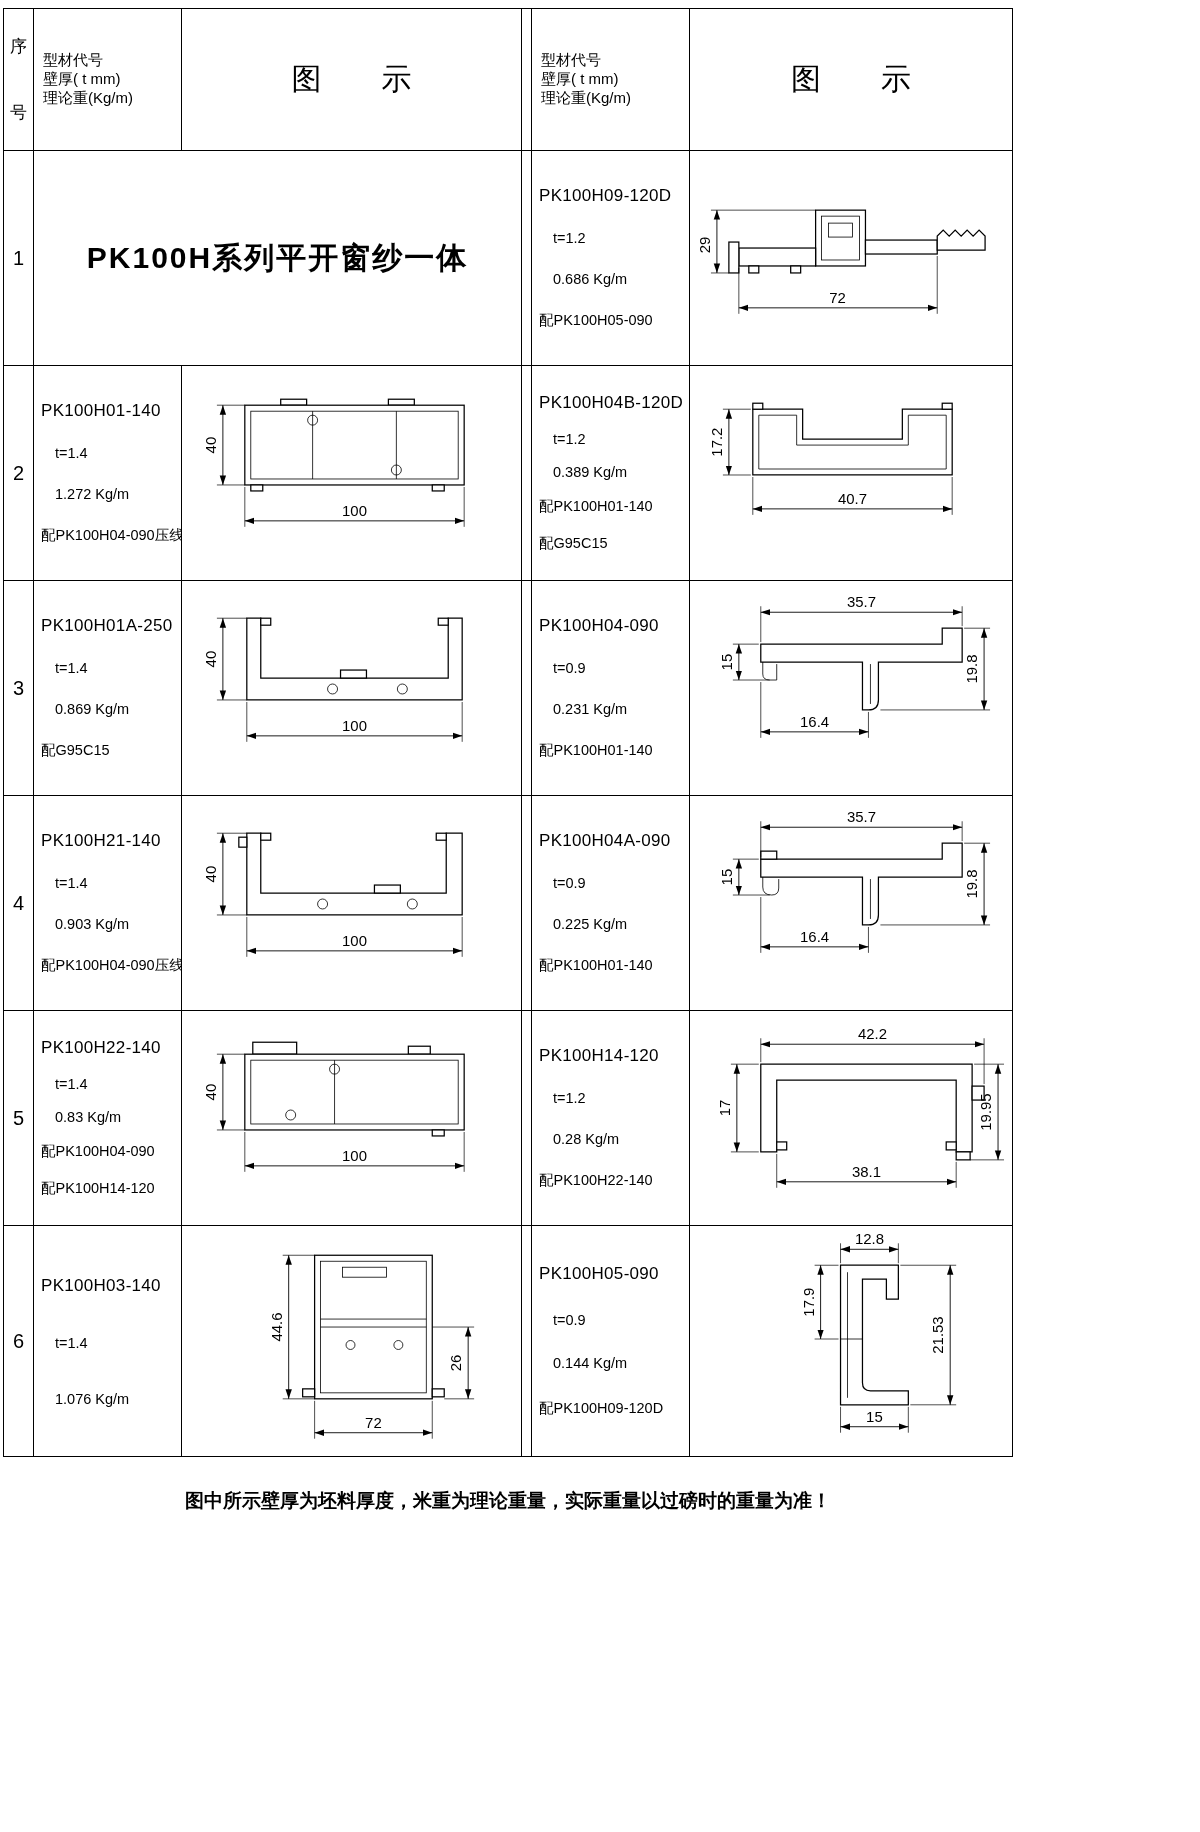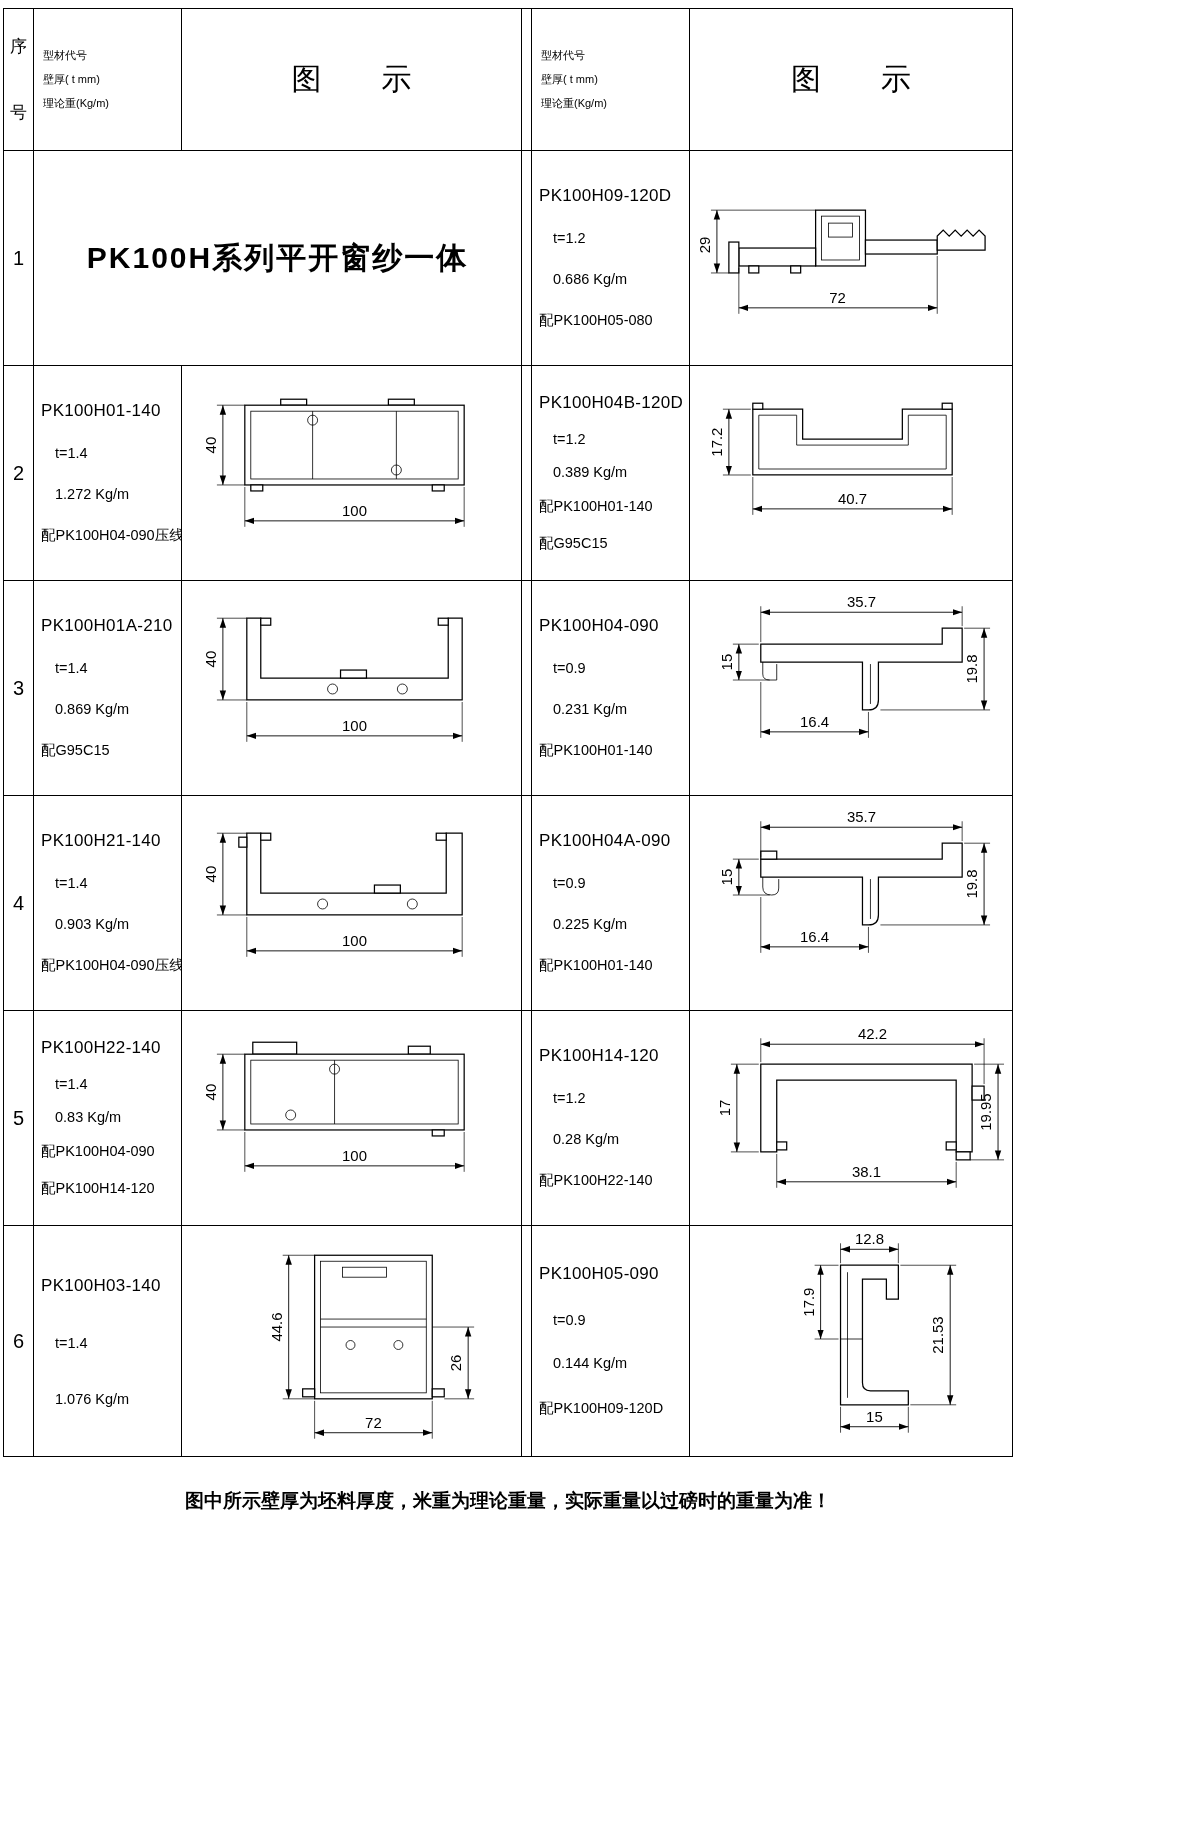--- a/index.html
+++ b/index.html
@@ -17,22 +17,22 @@
         padding:10px 4px 10px 7px}
   .code{font-size:17px;font-weight:400;letter-spacing:.3px;white-space:nowrap}
   .line{font-size:14.5px;white-space:nowrap}
   .line.ind{padding-left:14px}
   .diagram{display:flex;align-items:center;justify-content:center}
   .diagram svg{display:block}
   .title-cell{display:flex;align-items:center;justify-content:center;
               font-size:30px;font-weight:700;letter-spacing:2px}
   .hdr-serial{display:flex;flex-direction:column;justify-content:space-between;align-items:center;
               padding:26px 0;font-size:17px}
-  .hdr-spec{display:flex;flex-direction:column;justify-content:center;gap:9px;
-            padding-left:9px;font-size:11px}
+  .hdr-spec{display:flex;flex-direction:column;justify-content:center;
+            padding-left:9px;font-size:15px}
   .hdr-diagram{display:flex;align-items:center;justify-content:center;font-size:30px}
   .footer{position:absolute;top:1488px;left:0;width:1016px;text-align:center;
           font-size:19px;font-weight:700}
   
   svg .prof > *{fill:#fff;stroke:#000;stroke-width:1.25;stroke-linejoin:miter}
   svg .inner > *{fill:none;stroke:#000;stroke-width:.8}
   svg .ext > line{stroke:#000;stroke-width:.7}
   svg .dl{stroke:#000;stroke-width:.9;fill:none}
   svg text.dim{font-size:15px;fill:#000;font-family:"Liberation Sans","DejaVu Sans",sans-serif}
 </style>
@@ -70,21 +70,21 @@
   </div>
 
   <div class="row merged h215">
     <div class="cell serial">1</div>
     <div class="cell title-cell">PK100H系列平开窗纱一体</div>
     <div class="cell gap"></div>
     <div class="cell spec">
       <div class="code">PK100H09-120D</div>
       <div class="line ind">t=1.2</div>
       <div class="line ind">0.686 Kg/m</div>
-      <div class="line">配PK100H05-080</div>
+      <div class="line">配PK100H05-090</div>
     </div>
     <div class="cell diagram end">
       <svg width="321" height="213" viewBox="0 0 322 213">
         <g class="prof">
           <rect x="125" y="58" width="50" height="56"></rect>
           <rect x="48" y="96" width="77" height="18"></rect>
           <rect x="38" y="90" width="10" height="31"></rect>
           <rect x="175" y="88" width="72" height="14"></rect>
           <path d="M247,98 V84 l6,-6 6,6 6,-6 6,6 6,-6 6,6 6,-6 6,6 V98 Z"></path>
           <rect x="58" y="114" width="10" height="7"></rect>
@@ -172,21 +172,21 @@
         <line class="dl" x1="62" y1="142" x2="262" y2="142" marker-start="url(#ar)" marker-end="url(#ar)"></line>
         <text class="dim" x="31" y="75" text-anchor="middle" transform="rotate(-90 31 75)">17.2</text>
         <text class="dim" x="162" y="137" text-anchor="middle">40.7</text>
       </svg>
     </div>
   </div>
 
   <div class="row h215">
     <div class="cell serial">3</div>
     <div class="cell spec">
-      <div class="code">PK100H01A-210</div>
+      <div class="code">PK100H01A-250</div>
       <div class="line ind">t=1.4</div>
       <div class="line ind">0.869 Kg/m</div>
       <div class="line">配G95C15</div>
     </div>
     <div class="cell diagram">
       <svg width="338" height="213" viewBox="0 0 339 213">
         <g class="prof">
           <path d="M64,36 H78 V96 H266 V36 H280 V118 H64 Z"></path>
           <rect x="78" y="36" width="10" height="7"></rect>
           <rect x="256" y="36" width="10" height="7"></rect>

